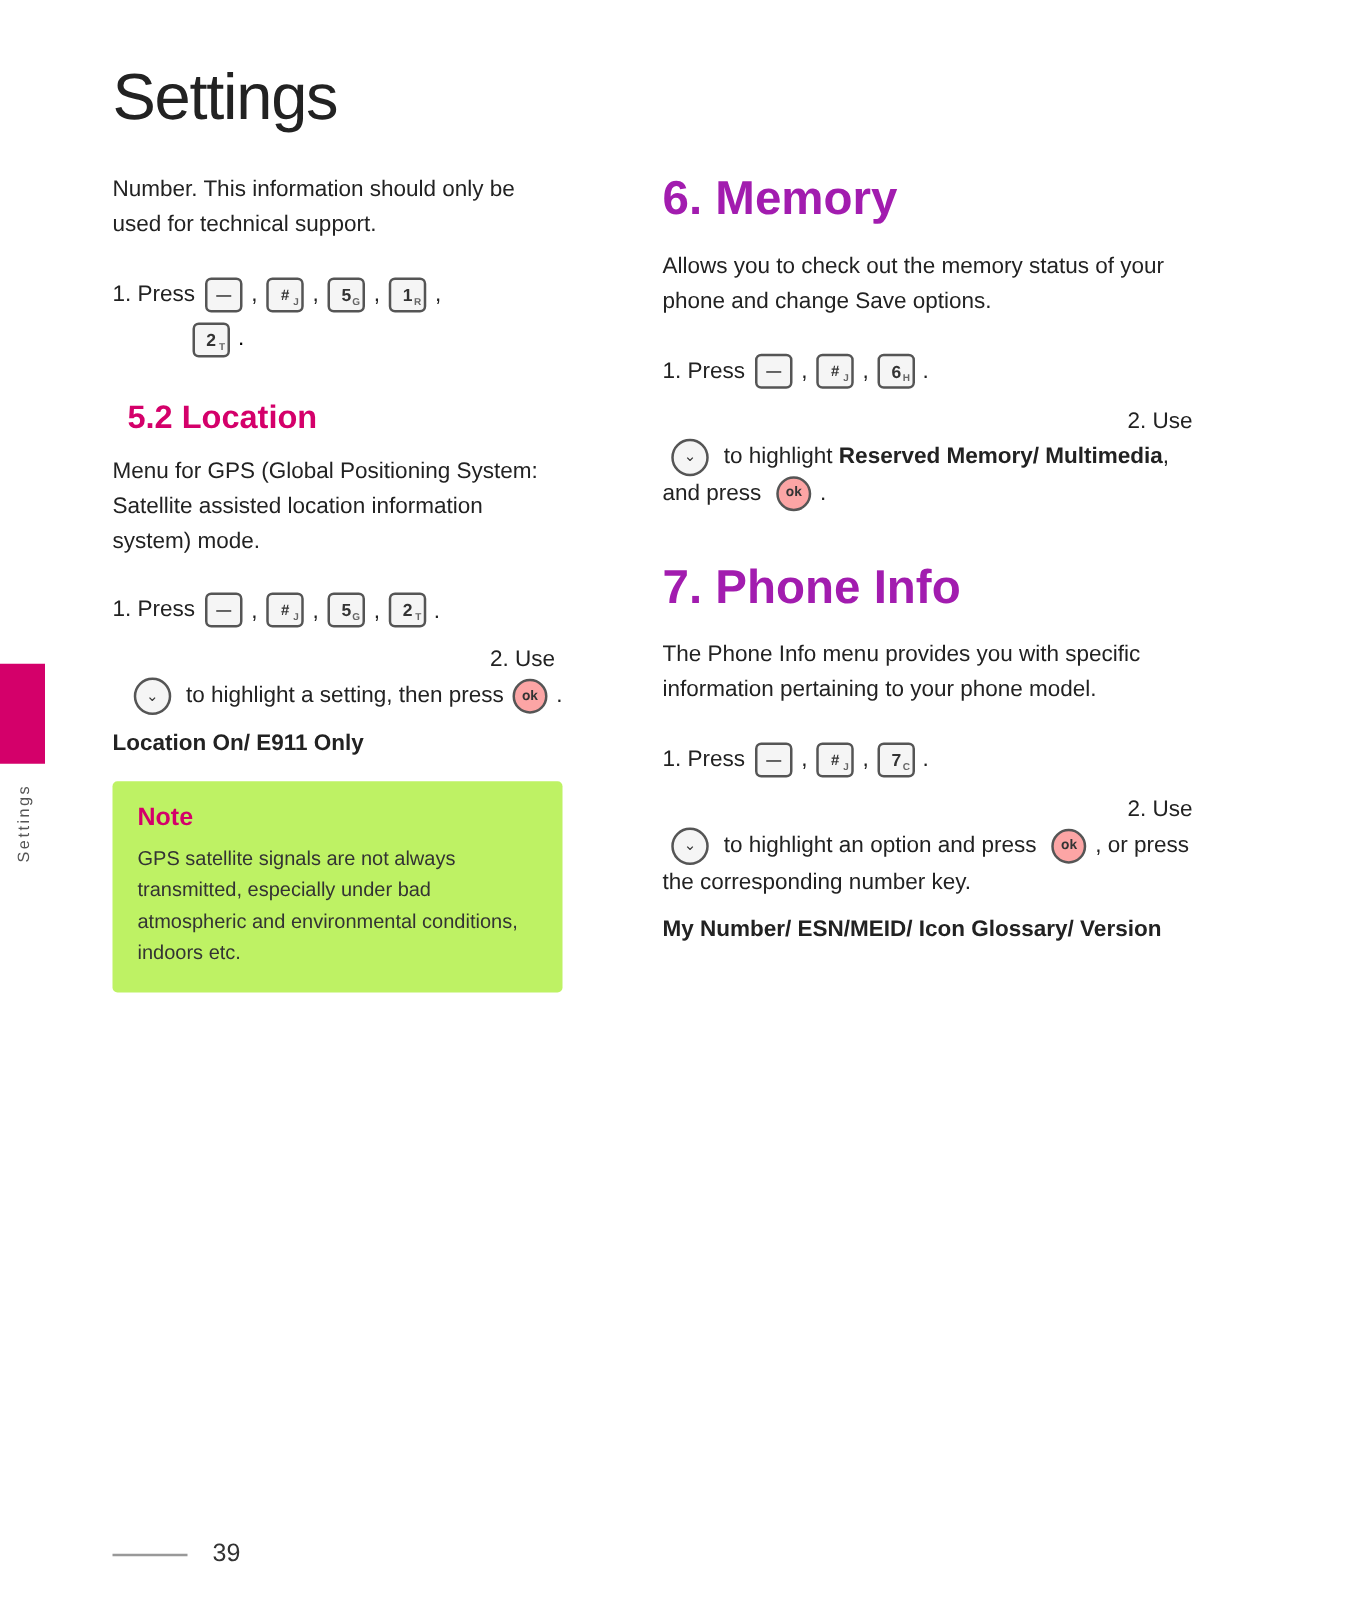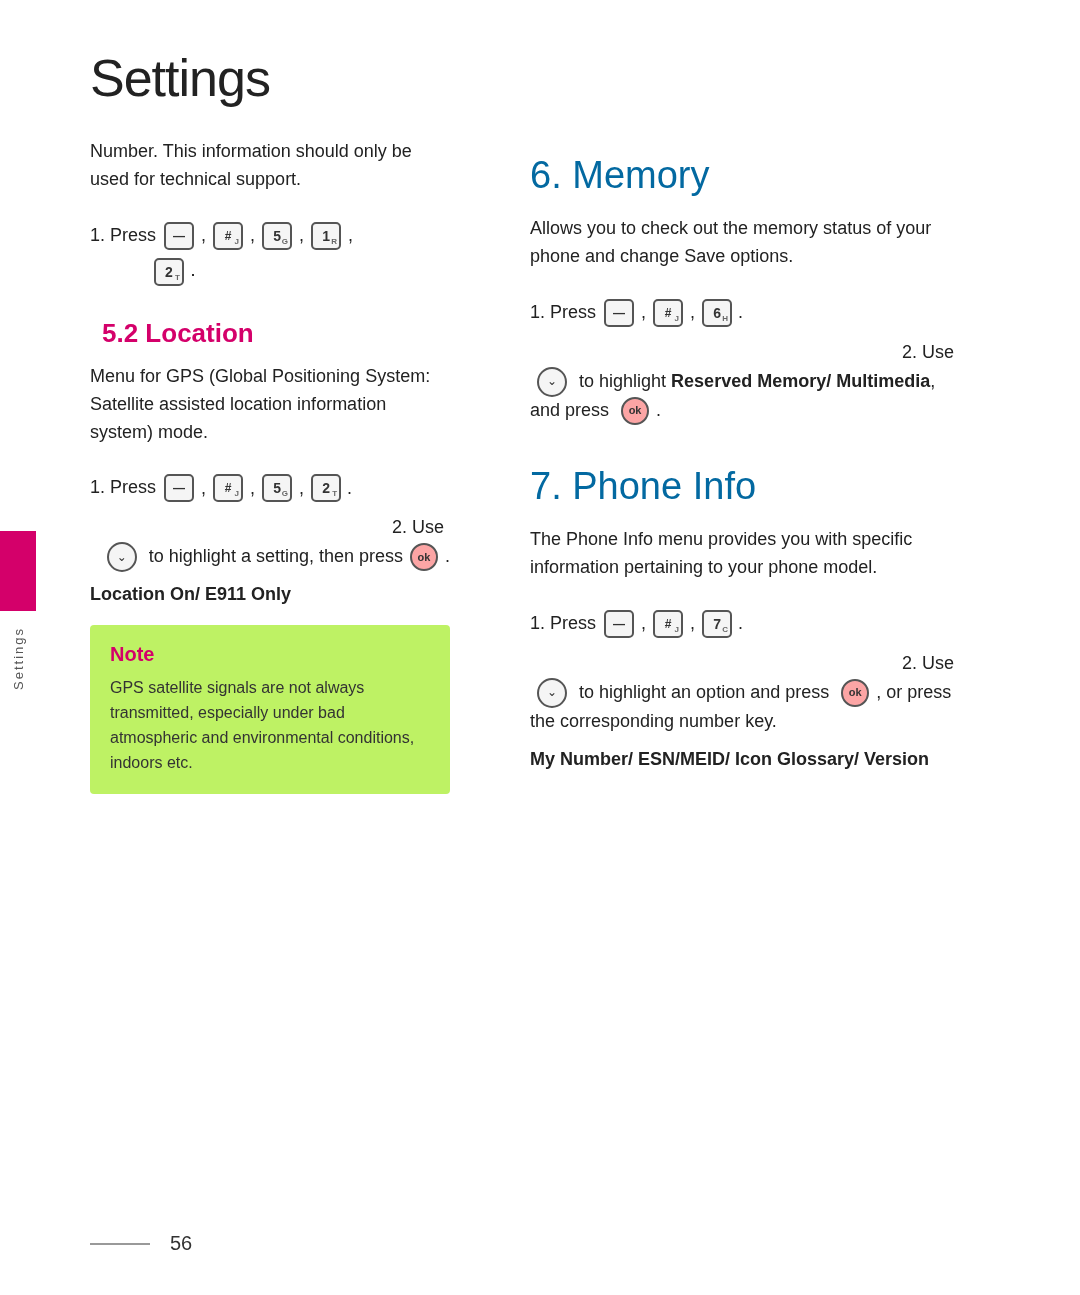--- a/index.html
+++ b/index.html
@@ -107,23 +107,23 @@
 
     .section-heading {
       font-size: 26px;
       font-weight: bold;
       color: #d4006a;
       margin: 32px 0 14px 12px;
     }
 
     .section-heading-main {
       font-size: 38px;
-      font-weight: normal;
-      color: #0369a1;
-      margin: 16px 0 18px 0;
+      font-weight: bold;
+      color: #a21caf;
+      margin: 0 0 18px 0;
     }
 
     
     .key-icon {
       display: inline-flex;
       align-items: center;
       justify-content: center;
       border: 2px solid #555;
       border-radius: 5px;
       font-size: 12px;
@@ -416,16 +416,16 @@
         </span>
       </div>
 
       <div class="location-bold" style="margin-top:14px;">My Number/ ESN/MEID/ Icon Glossary/ Version</div>
 
     </div>
   </div>
 
   <div class="bottom-bar">
     <div class="bottom-line"></div>
-    <span class="page-number">56</span>
+    <span class="page-number">39</span>
   </div>
 
 </div>
 
 </body></html>

